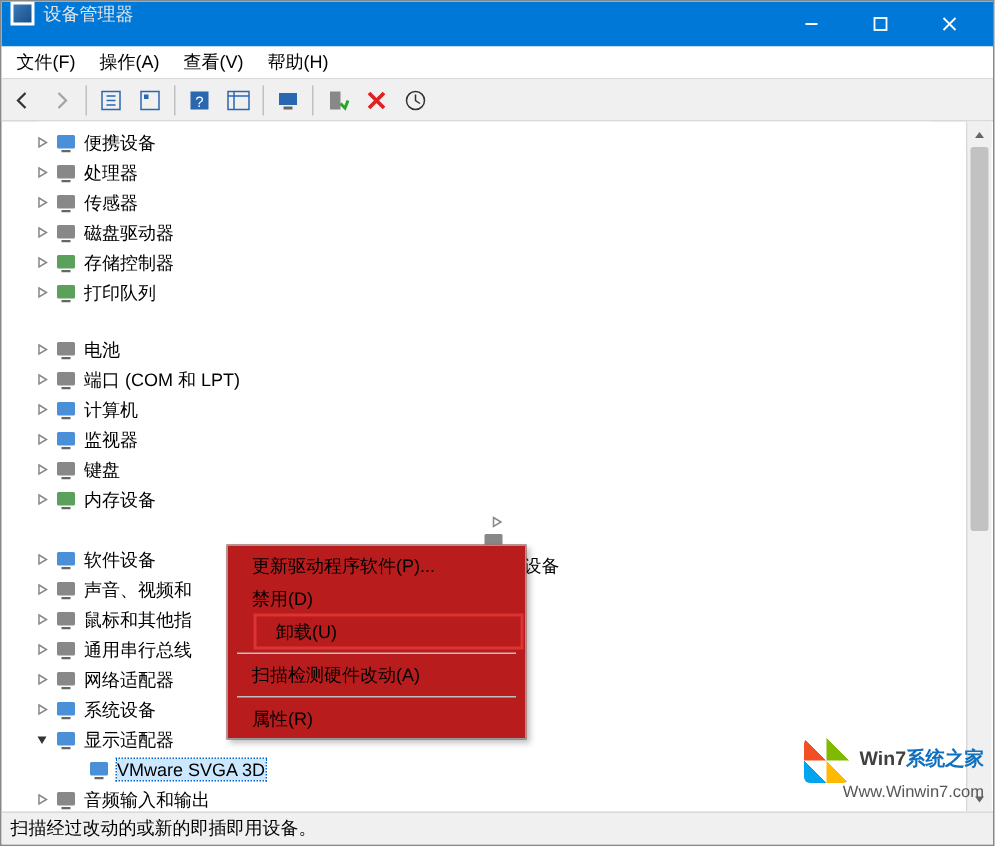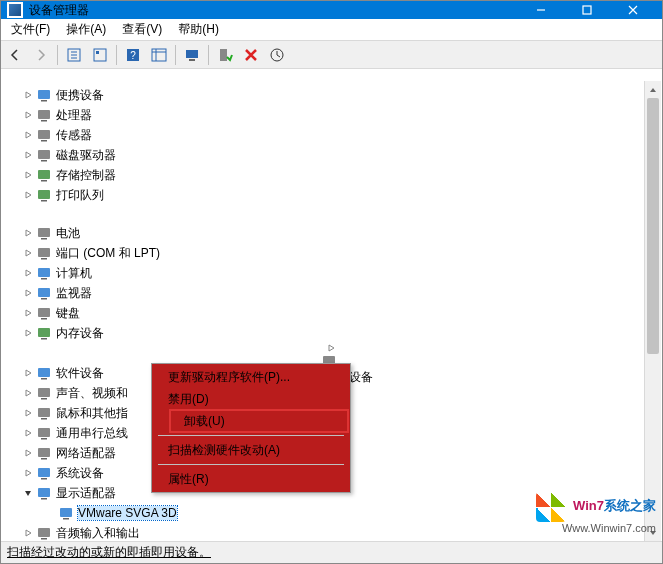--- a/index.html
+++ b/index.html
@@ -9,24 +9,23 @@
     font-size: 12px;
     background: #fff;
     width: 663px;
     height: 564px;
     position: relative;
     overflow: hidden;
     border: 1px solid #888;
   }
   .titlebar {
     background: #0078d7;
-    color: #000000;
-    height: 18px;
+    color: #e5e5e5;
+    height: 30px;
     display: flex;
-    align-items: center;
     padding: 0 6px;
   }
   .titlebar .app-icon {
     width: 16px; height: 16px;
     background: #fff;
     margin-right: 6px;
     display: inline-block;
     position: relative;
   }
   .titlebar .app-icon::after {
@@ -120,21 +119,20 @@
 
   .statusbar {
     position:absolute;
     left:0; right:0; bottom:0;
     height:22px;
     background:#f0f0f0;
     border-top:1px solid #d9d9d9;
     display:flex; align-items:center;
     padding:0 6px;
     font-size:12px;
-    text-decoration:underline;
   }
 
   .context-menu {
     position:absolute;
     left:150px; top:362px;
     width:200px;
     background:#b91c1c;
     border:1px solid #999;
     box-shadow: 2px 2px 4px rgba(0,0,0,.25);
     padding:2px;
@@ -168,21 +166,21 @@
     vertical-align:middle;
     background:
       linear-gradient(45deg,#f25022 0 50%, transparent 0) 0 0/50% 50% no-repeat,
       linear-gradient(45deg,#7fba00 0 50%, transparent 0) 100% 0/50% 50% no-repeat,
       linear-gradient(45deg,#00a4ef 0 50%, transparent 0) 0 100%/50% 50% no-repeat,
       linear-gradient(45deg,#ffb900 0 50%, transparent 0) 100% 100%/50% 50% no-repeat;
     border-radius:4px;
     margin-right:4px;
   }
   .watermark b { color:#1070c0; font-weight:bold; font-size:13px;}
-  .watermark .o { color:#be185d; }
+  .watermark .o { color:#404040; }
 </style>
 </head>
 <body>
 
 <div class="titlebar">
   <span class="app-icon"></span>
   <span class="title">设备管理器</span>
   <div class="winbtn">
     <svg viewBox="0 0 10 10">
         <path d="M1 5 H9"></path>

